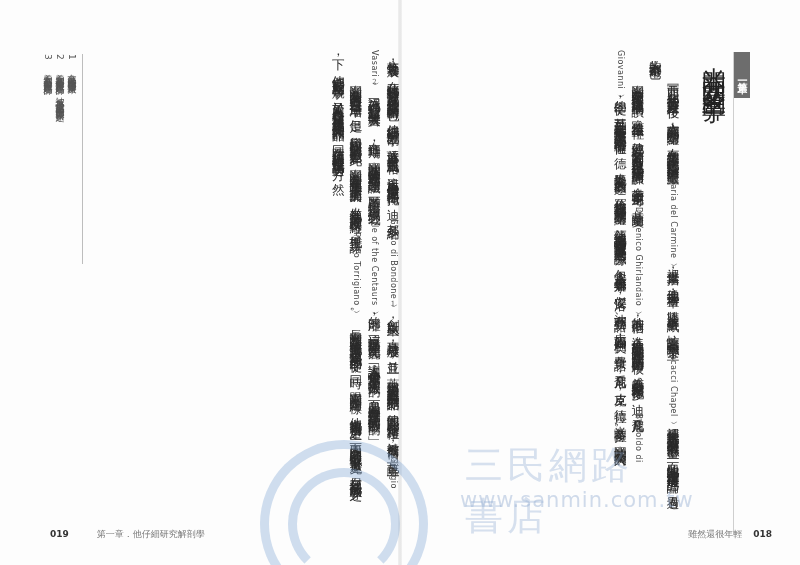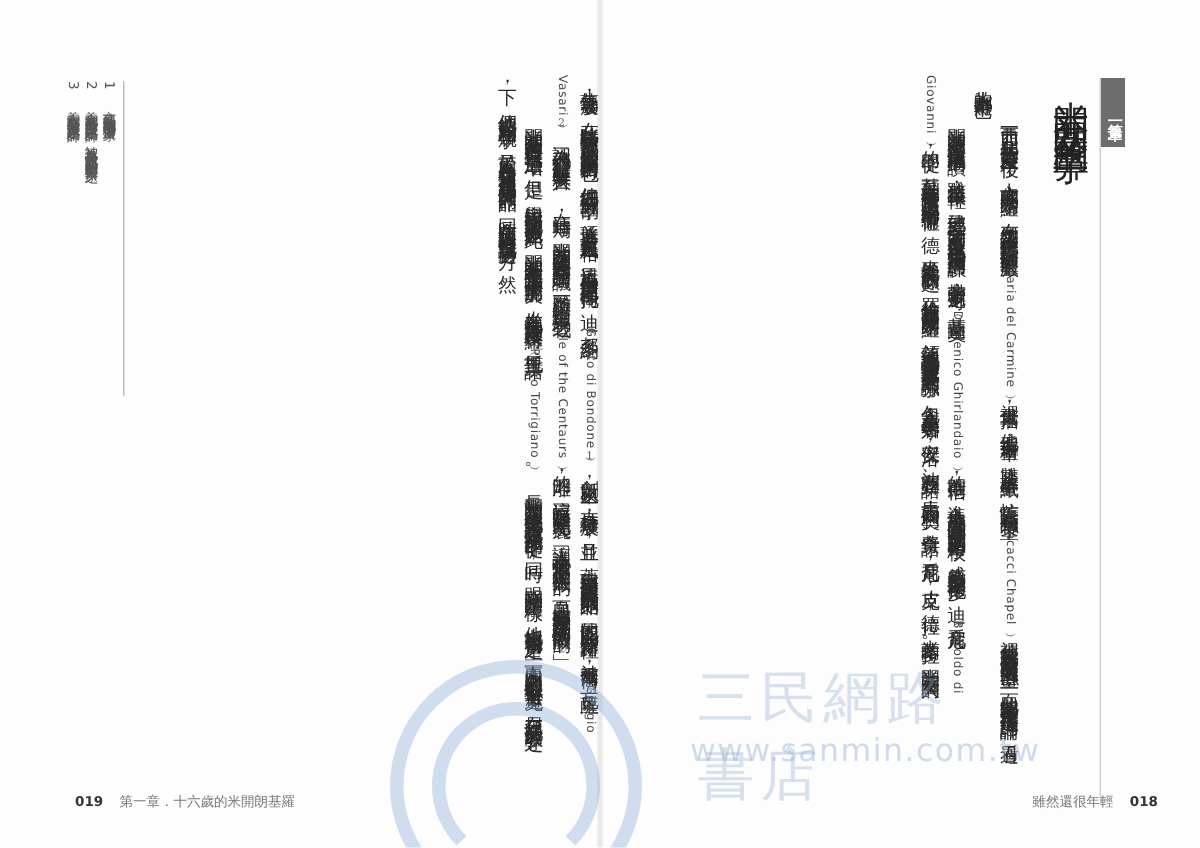--- a/index.html
+++ b/index.html
@@ -15,21 +15,21 @@
   .chapter-tab { position:absolute; left:734px; top:52px; width:16px; height:46px; background:#6d6d6d; color:#fff; writing-mode:vertical-rl; text-orientation:upright; font-family:"DejaVu Sans", sans-serif; font-size:10px; font-weight:bold; display:flex; align-items:center; justify-content:center; letter-spacing:1px; }
   .chapter-rule { position:absolute; left:733px; top:52px; width:1px; height:480px; background:#cfcfcf; }
   .chapter-title { position:absolute; left:700px; top:48px; writing-mode:vertical-rl; text-orientation:upright; font-size:24px; line-height:28px; letter-spacing:5px; color:#222; font-family:"DejaVu Serif", serif; }
   .right-body { left:412px; top:50px; width:270px; height:440px; }
   .left-body { left:110px; top:50px; width:292px; height:440px; }
   .notes { position:absolute; left:32px; top:54px; width:46px; height:430px; writing-mode:vertical-rl; text-orientation:upright; font-family:"DejaVu Sans", sans-serif; font-size:9px; line-height:12px; color:#555; letter-spacing:1px; }
   .notes-rule { position:absolute; left:82px; top:54px; width:1px; height:210px; background:#bdbdbd; }
   .note { display:block; }
   .note-num { text-orientation:mixed; margin-bottom:6px; display:inline-block; }
   .folio-left { position:absolute; left:50px; top:528px; font-family:"DejaVu Sans", sans-serif; font-size:9px; color:#333; }
-  .folio-left .num { font-weight:bold; margin-right:8px; }
+  .folio-left .num { font-weight:bold; margin-right:25px; }
   .folio-left .run { color:#777; }
   .folio-right { position:absolute; right:28px; top:528px; font-family:"DejaVu Sans", sans-serif; font-size:9px; color:#333; }
   .folio-right .num { font-weight:bold; margin-left:8px;text-align:right; }
   .folio-right .run { color:#777; }
   .watermark { position:absolute; left:260px; top:440px; width:380px; height:90px; pointer-events:none; }
   .wm-arc { position:absolute; border-radius:50%; border:9px solid rgba(120,160,210,0.35); border-bottom-color:transparent; border-left-color:rgba(120,160,210,0.35); }
   .wm-text { position:absolute; left:205px; top:0px; font-size:38px; color:rgba(140,170,210,0.35); font-family:"DejaVu Serif", serif; letter-spacing:4px; }
   .wm-url { position:absolute; left:200px; top:48px; font-size:21px; color:rgba(150,175,210,0.45); font-family:"DejaVu Sans", sans-serif; letter-spacing:1px; }
 </style>
 </head>
@@ -53,21 +53,21 @@
 
   <div class="notes-rule"></div>
   <div class="notes" id="notes">
       <span class="note"><span class="note-num">1</span><span>文藝復興時期佛羅倫斯畫家</span></span>
       <span class="note"><span class="note-num">2</span><span>義大利佛羅倫斯畫家與建築師，被認為是促成文藝復興的偉大藝術家之一。</span></span>
       <span class="note"><span class="note-num">3</span><span>義大利文藝復興畫家與建築師。</span></span>
     </div>
 
   <div class="folio-left">
     <span class="num">019</span>
-    <span class="run">第一章．十六歲的米開朗基羅</span>
+    <span class="run">第一章．他仔細研究解剖學</span>
   </div>
   <div class="folio-right">
     <span class="run">雖然還很年輕</span>
     <span class="num">018</span>
   </div>
 
   <div class="watermark">
     <div class="wm-arc" style="left:0;top:0;width:150px;height:150px;"></div>
     <div class="wm-arc" style="left:28px;top:28px;width:94px;height:94px;"></div>
     <div class="wm-text">三民網路書店</div>

